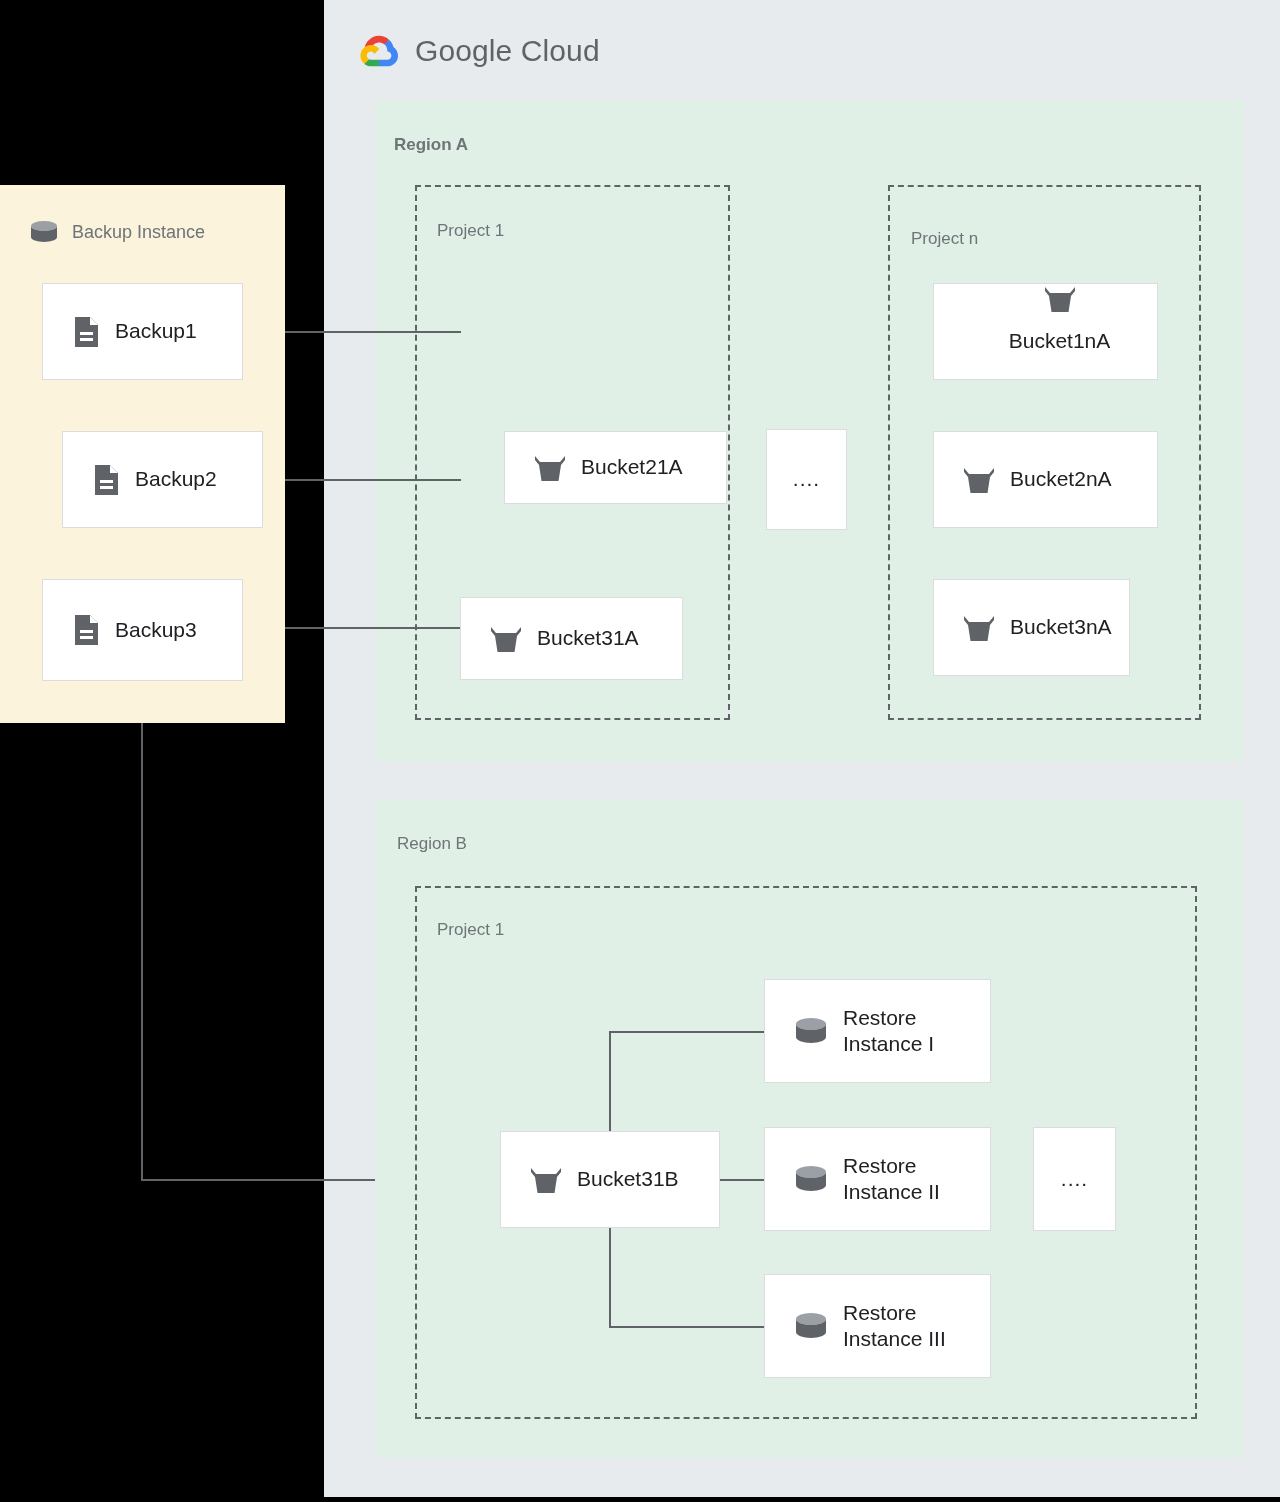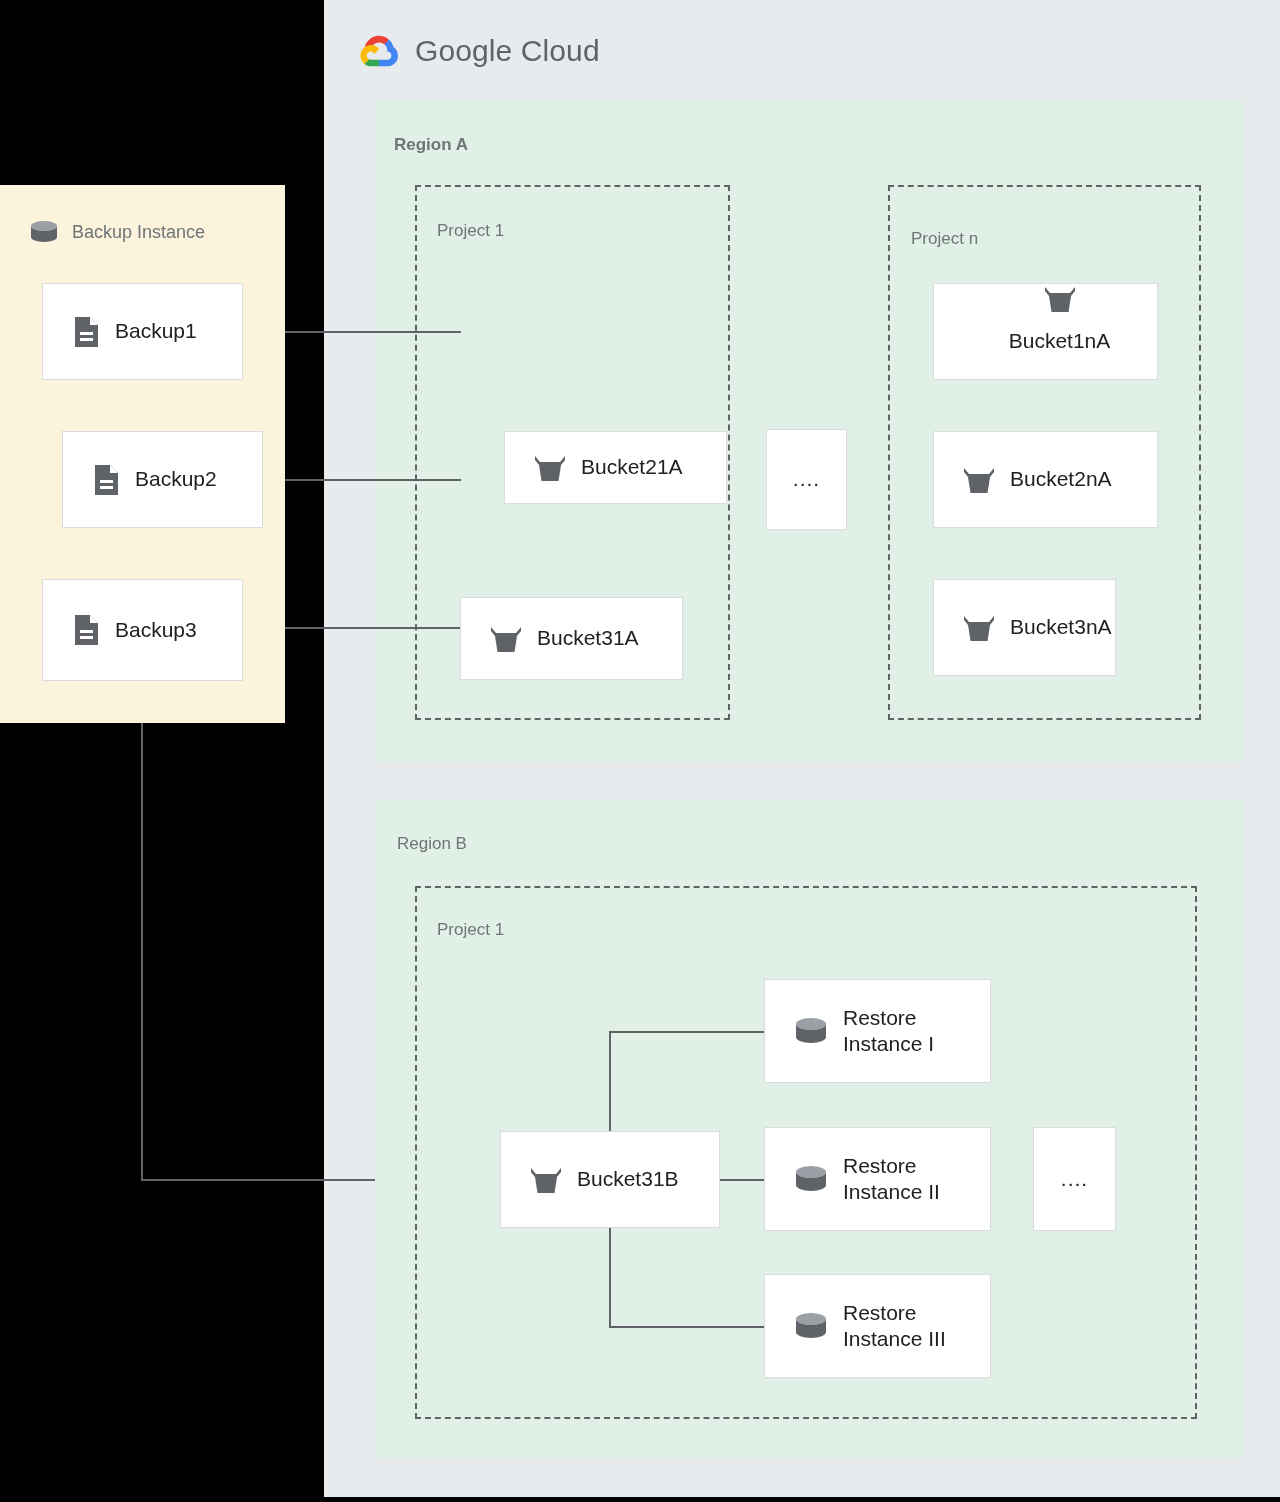--- a/index.html
+++ b/index.html
@@ -197,21 +197,21 @@
   </div>
 
   <div class="card" style="left:933px; top:431px; width:225px; height:97px;">
     <svg class="icon" width="34" height="30" viewBox="0 0 34 30">
       <path d="M2 3 L7 9 L27 9 L32 3 L32 7 L28 12 L6 12 L2 7 Z" fill="#5f6368"></path>
       <path d="M6 12 L28 12 L25.5 28 L8.5 28 Z" fill="#5f6368"></path>
     </svg>
     <span class="card-label">Bucket2nA</span>
   </div>
 
-  <div class="card" style="left:933px; top:579px; width:183px; height:97px;">
+  <div class="card" style="left:933px; top:579px; width:197px; height:97px;">
     <svg class="icon" width="34" height="30" viewBox="0 0 34 30">
       <path d="M2 3 L7 9 L27 9 L32 3 L32 7 L28 12 L6 12 L2 7 Z" fill="#5f6368"></path>
       <path d="M6 12 L28 12 L25.5 28 L8.5 28 Z" fill="#5f6368"></path>
     </svg>
     <span class="card-label">Bucket3nA</span>
   </div>
 
   <div class="region" id="region-b"></div>
   <div class="region-label" style="left:397px; top:834px;">Region B</div>
 

